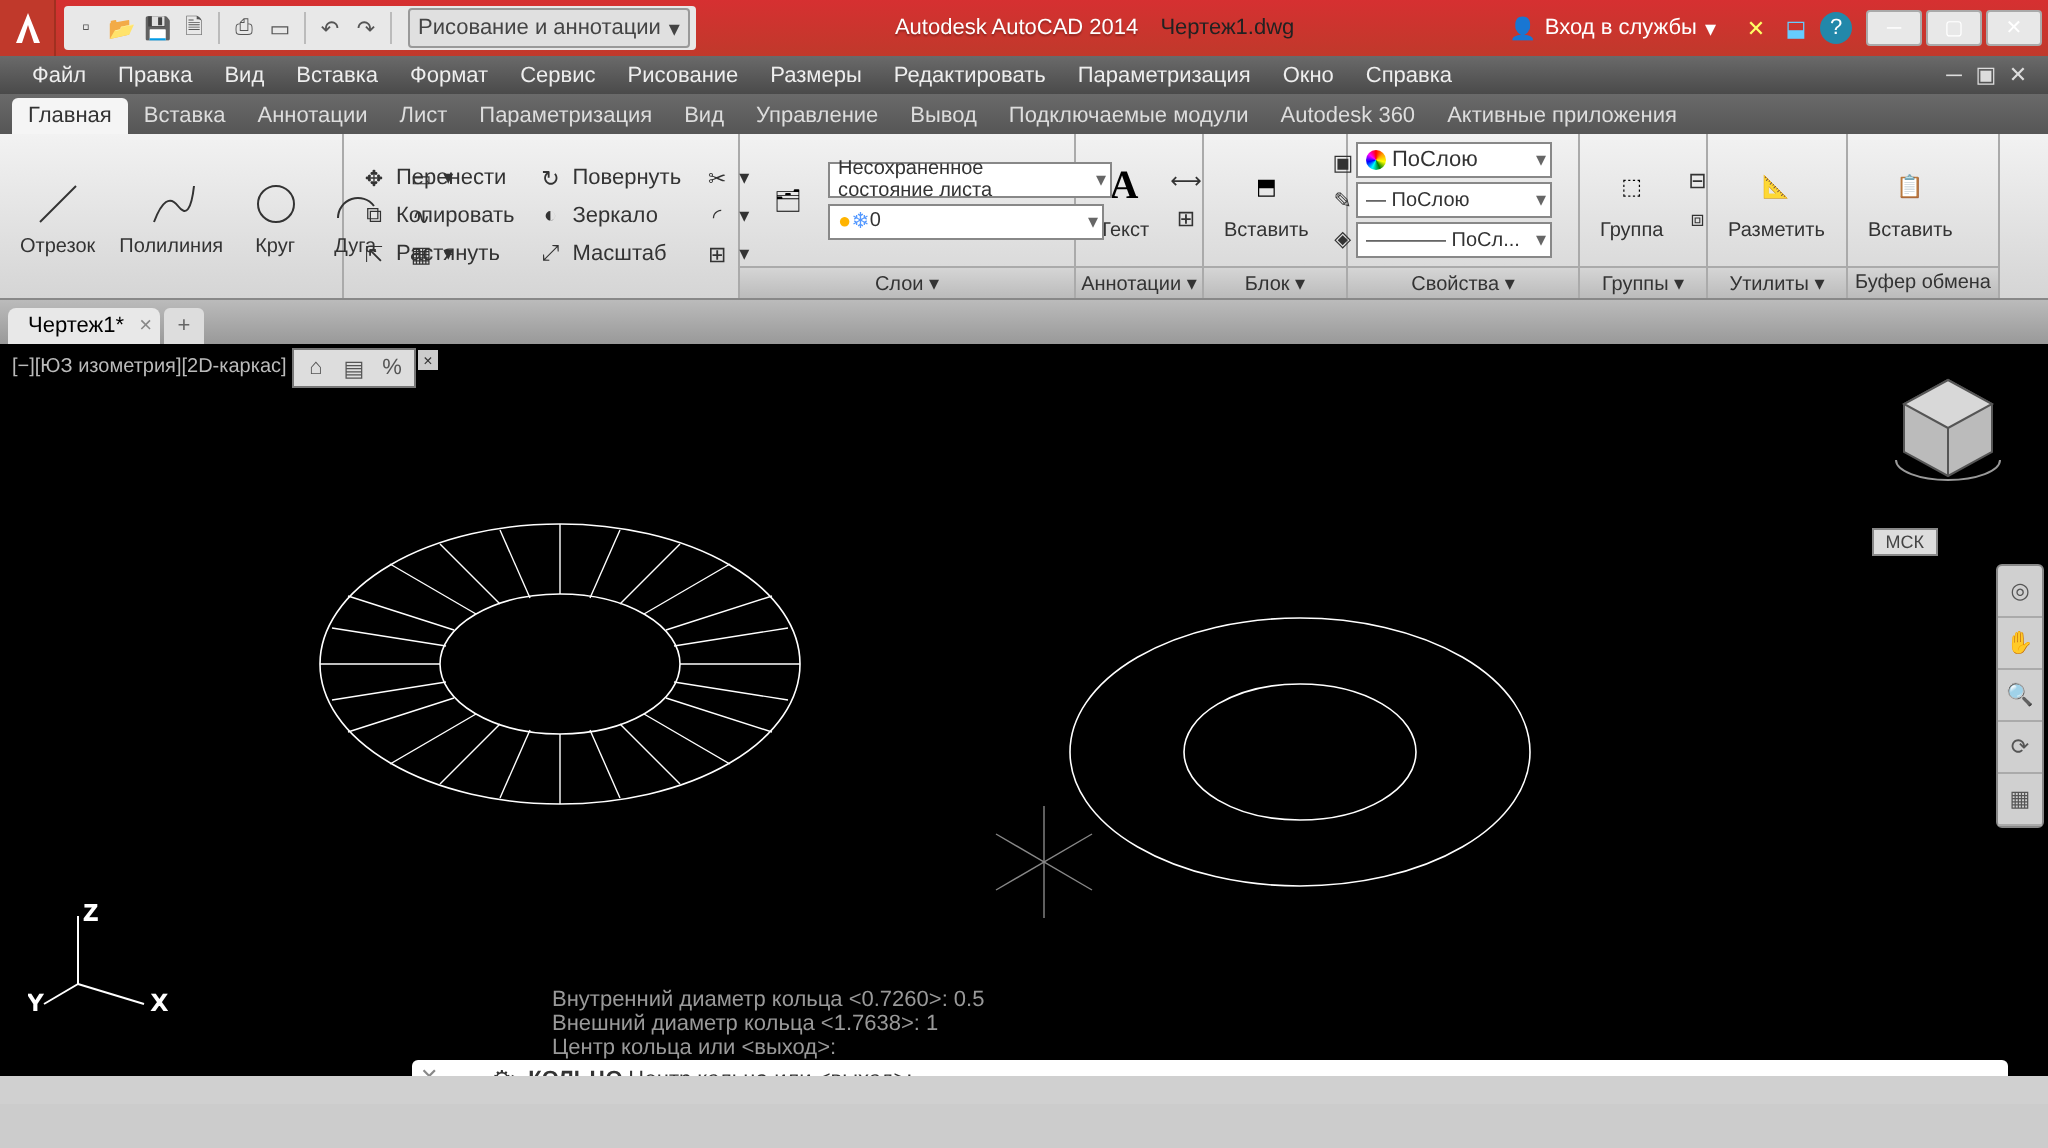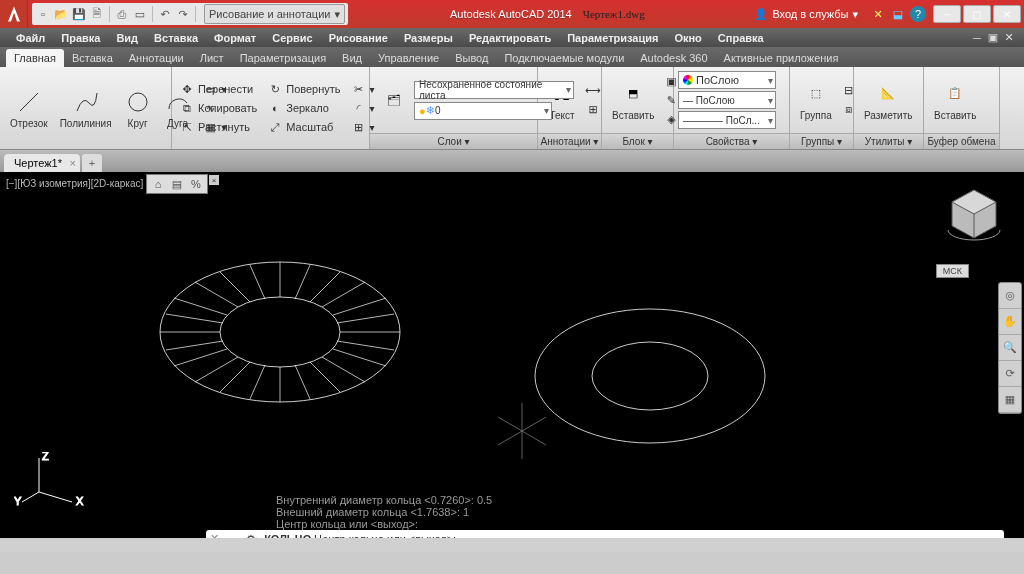--- a/index.html
+++ b/index.html
@@ -8,31 +8,31 @@
 
 .titlebar { height: 28px; background: linear-gradient(#d63031,#c0392b); display: flex; align-items: center; color: #fff; position: relative; }
 .titlebar .logo { width: 28px; height: 28px; background: #c0392b; display: flex; align-items: center; justify-content: center; border-right: 1px solid #a03020; }
 .titlebar .logo svg { width: 18px; height: 18px; }
 .qatoolbar { background: #e8e8e8; height: 22px; margin: 3px 0 3px 4px; border-radius: 2px; display: flex; align-items: center; padding: 0 3px; gap: 2px; }
 .qatoolbar .qbtn { width: 16px; height: 16px; display: flex; align-items: center; justify-content: center; cursor: pointer; color: #555; }
 .qatoolbar .sep { width: 1px; height: 16px; background: #bbb; margin: 0 2px; }
 .workspace-dd { background: #e0e0e0; height: 20px; margin-left: 4px; padding: 0 4px; display: flex; align-items: center; border: 1px solid #999; border-radius: 2px; cursor: pointer; font-size: 10px; color: #444; }
 .title-center { flex: 1; text-align: center; }
 .title-center .appname { color: #fff; text-shadow: 0 1px 1px rgba(0,0,0,.3); }
-.title-center .docname { color: #222; margin-left: 8px; font-family: Liberation Serif, serif; }
+.title-center .docname { color: #222; margin-left: 8px; }
 .search-box { width: 160px; height: 20px; background: #fff; border-radius: 2px; display: flex; align-items: center; padding: 0 4px; font-size: 10px; color: #888; font-style: italic; }
 .signin { margin: 0 4px; display: flex; align-items: center; gap: 4px; color: #fff; font-size: 10px; cursor: pointer; padding: 0 4px; }
 .titlebar .right-icons { display: flex; gap: 4px; margin-left: 4px; }
 .titlebar .right-icons span { width: 16px; height: 16px; display: flex; align-items: center; justify-content: center; cursor: pointer; }
 .winbtns { display: flex; margin-left: 6px; margin-right: 2px; }
 .winbtn { width: 28px; height: 18px; background: #e8e8e8; margin: 0 1px; border: 1px solid #aaa; border-radius: 2px; display: flex; align-items: center; justify-content: center; font-size: 10px; cursor: pointer; }
 
 
 .menubar { height: 19px; background: linear-gradient(#6a6a6a,#4a4a4a); display: flex; align-items: center; padding: 0 8px; }
-.menubar .menuitem { color: #eee; padding: 0 8px; cursor: pointer; font-size: 11px; font-weight: bold; }
+.menubar .menuitem { color: #eee; padding: 0 8px; cursor: pointer; font-size: 11px; }
 .menubar .mdi-btns { margin-left: auto; display: flex; gap: 2px; }
 .menubar .mdi-btns span { width: 14px; height: 14px; color: #ddd; cursor: pointer; display: flex; align-items: center; justify-content: center; }
 
 
 .ribbon-tabs { height: 20px; background: linear-gradient(#6a6a6a,#565656); display: flex; align-items: flex-end; padding: 0 6px; }
 .ribbon-tab { padding: 3px 8px; color: #ddd; cursor: pointer; font-size: 11px; }
 .ribbon-tab.active { background: #f5f5f5; color: #333; border-radius: 3px 3px 0 0; }
 .ribbon-body { height: 83px; background: linear-gradient(#f2f2f2,#d5d5d5); border-bottom: 1px solid #888; display: flex; }
 .panel { display: flex; flex-direction: column; border-right: 1px solid #aaa; }
 .panel-content { flex: 1; display: flex; align-items: center; padding: 2px 4px; }
@@ -244,21 +244,21 @@
       </div>
     </div>
   </div>
 
   <div class="panel" style="width:168px">
     <div class="panel-content">
       <div class="bigbtn">
           <span class="ico">🗂</span>
         </div>
       <div class="col" style="gap:3px">
-        <div class="combo" style="width:160px">Несохраненное состояние листа</div>
+        <div class="combo" style="width:142px">Несохраненное состояние листа</div>
         <div class="combo" style="width:138px"><span style="color:#ffb400">●</span> <span style="color:#59f">❄</span> 0</div>
       </div>
     </div>
     <div class="panel-title">Слои ▾</div>
   </div>
 
   <div class="panel" style="width:64px">
     <div class="panel-content">
       <div class="bigbtn">
           <span class="ico" style="font:bold 20px serif">A</span>

